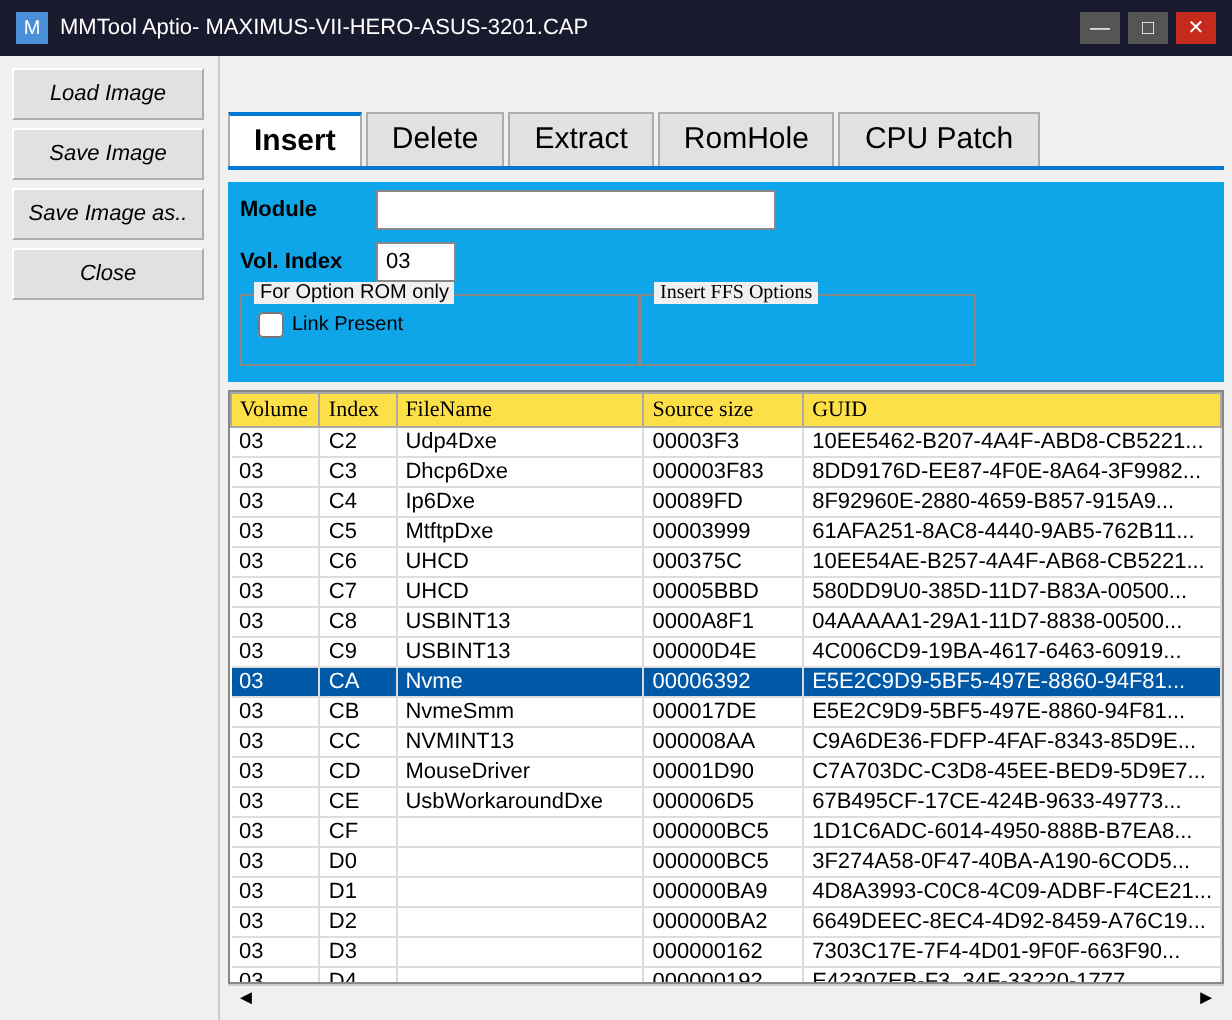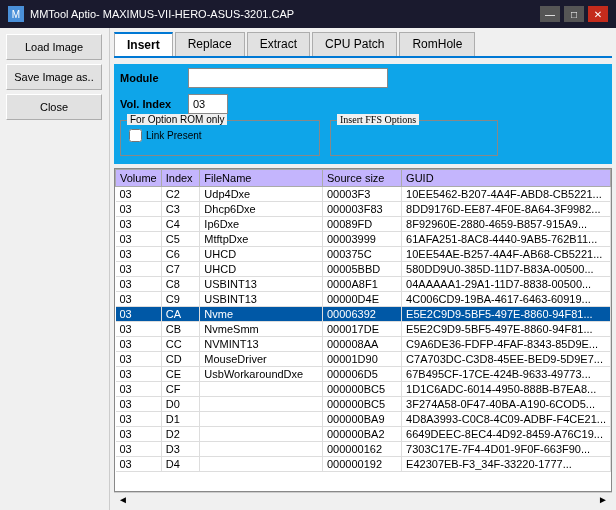--- a/index.html
+++ b/index.html
@@ -76,40 +76,42 @@
       background: #e1e1e1;
       border: 1px solid #adadad;
       border-top-color: #fff;
       border-left-color: #fff;
       cursor: pointer;
       font-size: 11px;
       text-align: center;
       display: flex;
       align-items: center;
       justify-content: center;
+      font-style: italic;
     }
     .content-area {
       flex: 1;
       display: flex;
       flex-direction: column;
       padding: 4px;
     }
     .tabs {
       display: flex;
       border-bottom: 2px solid #0078d4;
       margin-bottom: 6px;
     }
     .tab {
       padding: 4px 12px;
       background: #e1e1e1;
       border: 1px solid #adadad;
       border-bottom: none;
       margin-right: 2px;
       cursor: pointer;
-      font-size: 12px;
+      font-size: 15px;
+      margin-top: 24px;
     }
     .tab.active {
       background: #fff;
       border-top: 2px solid #0078d4;
       font-weight: bold;
     }
     .form-area {
       padding: 4px 6px;
       background: #0ea5e9;
     }
@@ -130,21 +132,20 @@
       width: 200px;
       background: white;
       padding: 2px 4px;
       font-size: 11px;
     }
     .form-input-small {
       width: 40px;
     }
     .option-row {
       display: flex;
-      gap: 10px;
       margin-bottom: 4px;
     }
     .option-group {
       border: 1px solid #888;
       padding: 4px 8px;
       font-size: 10px;
       position: relative;
     }
     .option-group-label {
       position: absolute;
@@ -172,27 +173,28 @@
       border: 1px solid #888;
       background: white;
       margin-top: 4px;
     }
     table {
       width: 100%;
       border-collapse: collapse;
       font-size: 11px;
     }
     thead th {
-      background: #c4b5fd;
+      background: #fde047;
       border: 1px solid #aaa;
       padding: 2px 4px;
       text-align: left;
       font-weight: normal;
       position: sticky;
       top: 0;
+      font-family: Liberation Serif, serif;
     }
     tbody tr {
       border-bottom: 1px solid #ddd;
     }
     tbody td {
       padding: 1px 4px;
       border-right: 1px solid #ddd;
       white-space: nowrap;
     }
     .row-selected {
@@ -226,32 +228,33 @@
     <button class="title-btn">—</button>
     <button class="title-btn">□</button>
     <button class="title-btn close-btn">✕</button>
   </div>
 </div>
 
 <div class="main-area">
 
   <div class="sidebar">
   <button class="sidebar-btn">Load Image</button>
+      <button class="sidebar-btn">Save Image</button>
       <button class="sidebar-btn">Save Image as..</button>
       <button class="sidebar-btn">Close</button>
     </div>
 
   <div class="content-area">
 
     <div class="tabs">
     <div class="tab active">Insert</div>
-        <div class="tab">Replace</div>
+        <div class="tab">Delete</div>
         <div class="tab">Extract</div>
+        <div class="tab">RomHole</div>
         <div class="tab">CPU Patch</div>
-        <div class="tab">RomHole</div>
       </div>
 
     <div class="form-area">
       <div class="form-row">
         <span class="form-label">Module</span>
         <input class="form-input" type="text" value="" style="">
       </div>
       <div class="form-row">
         <span class="form-label">Vol. Index</span>
         <input class="form-input form-input-small" type="text" value="03" style="">

